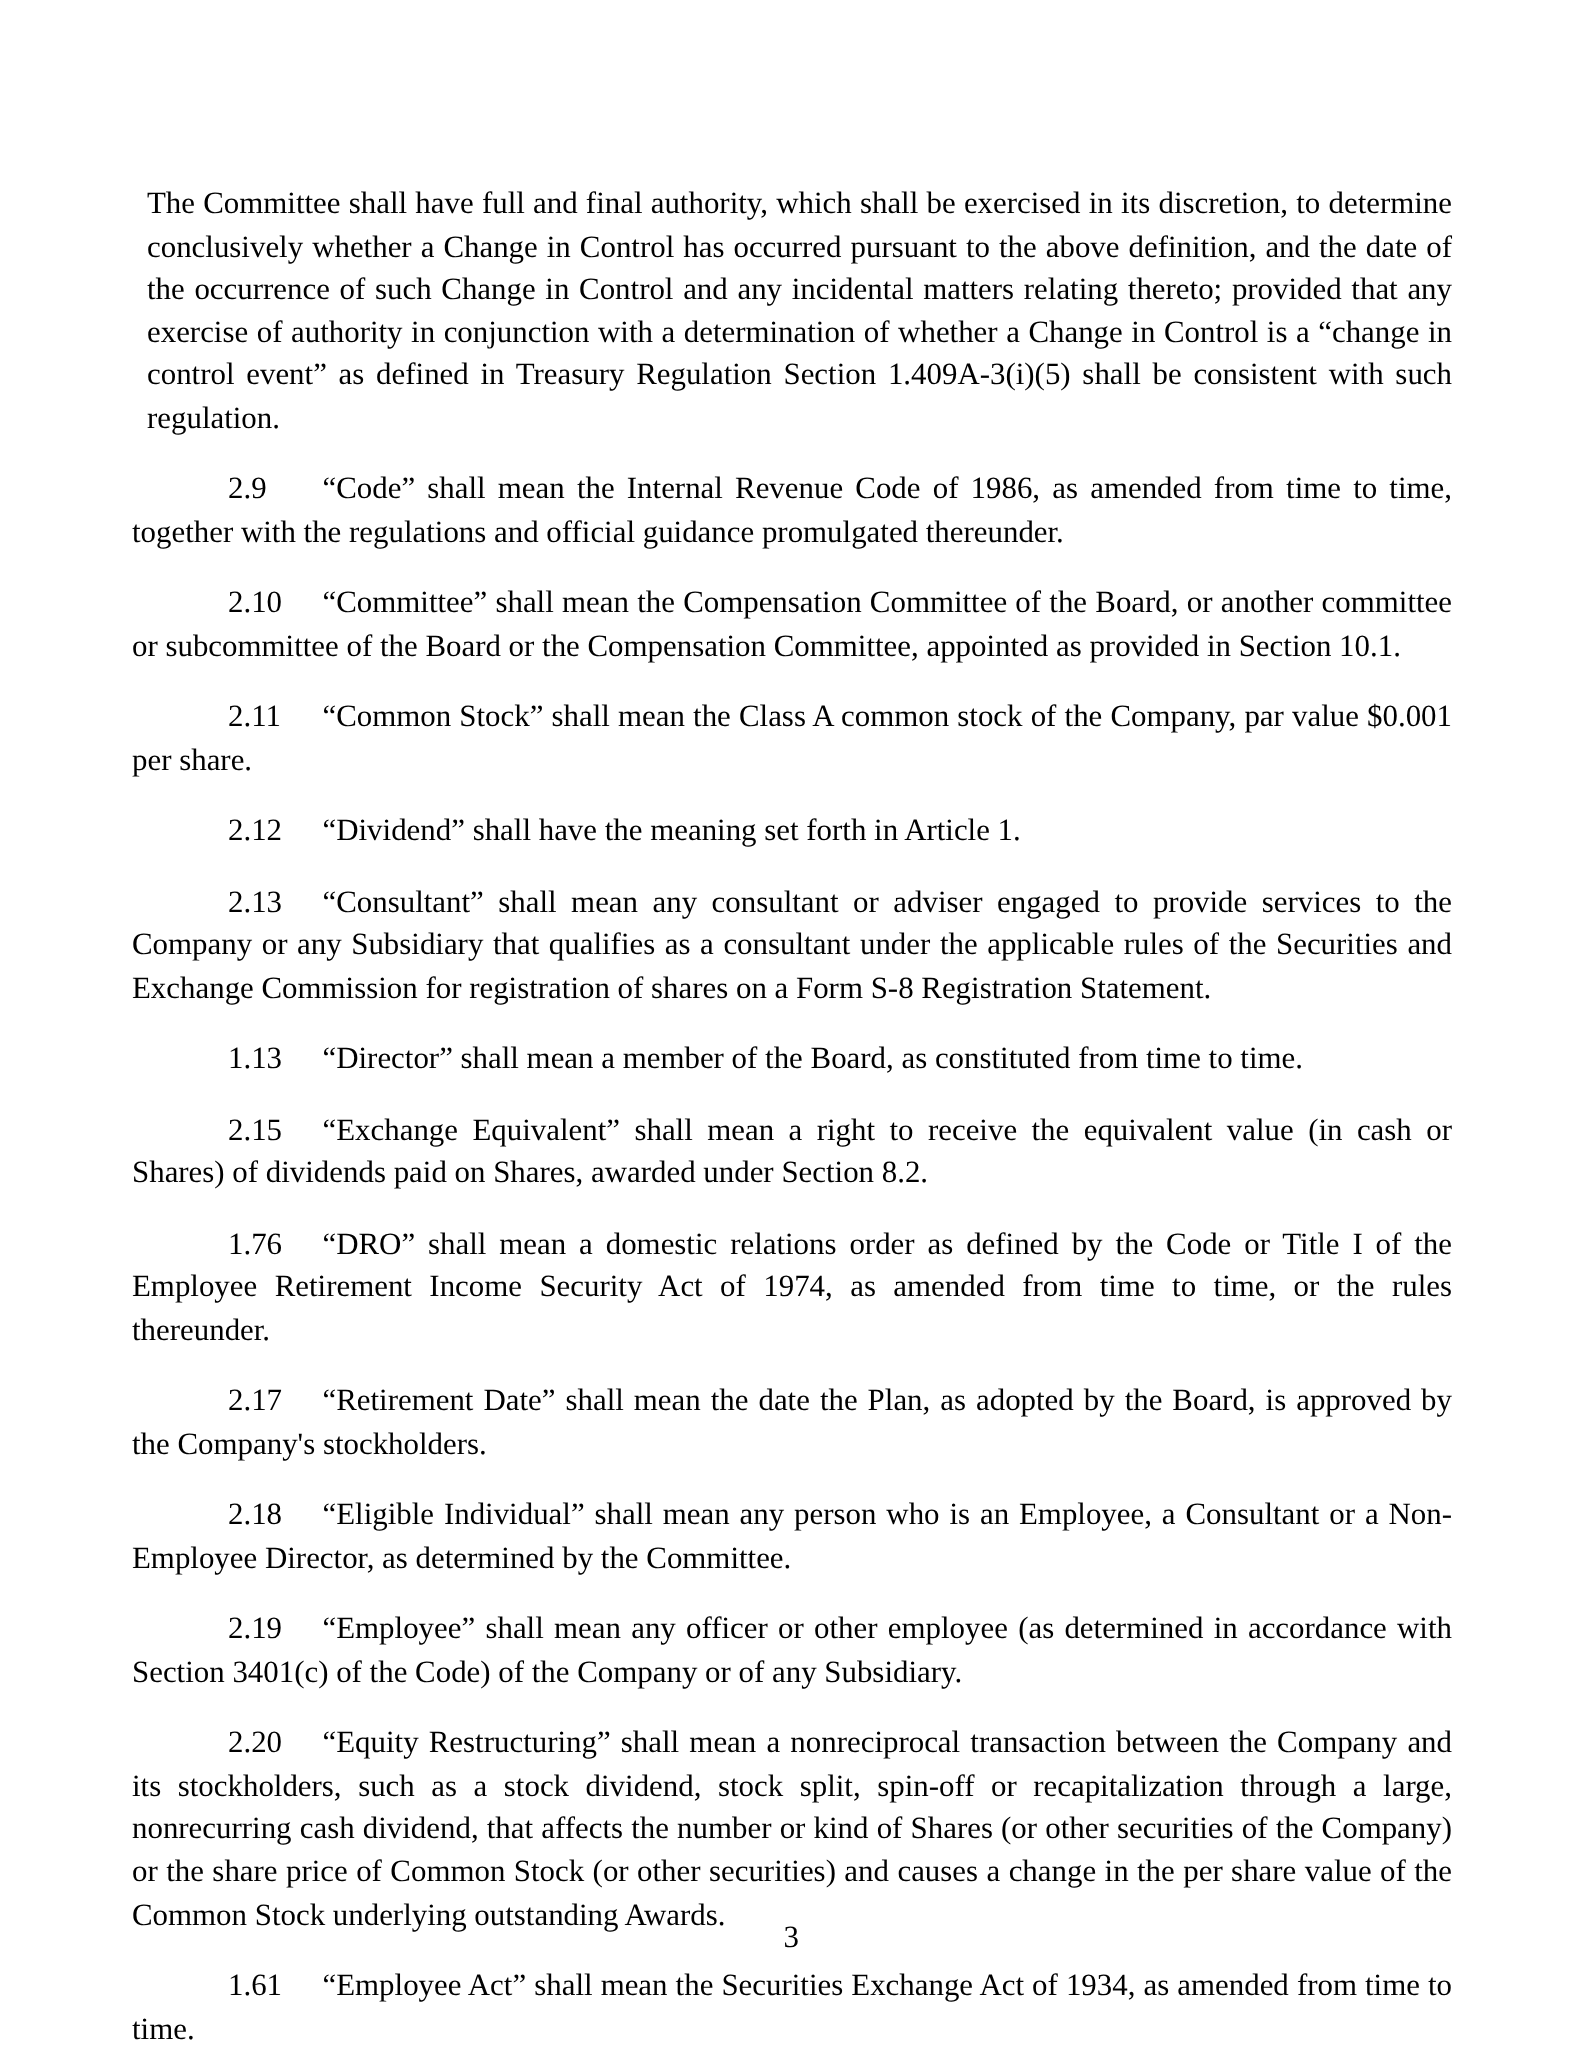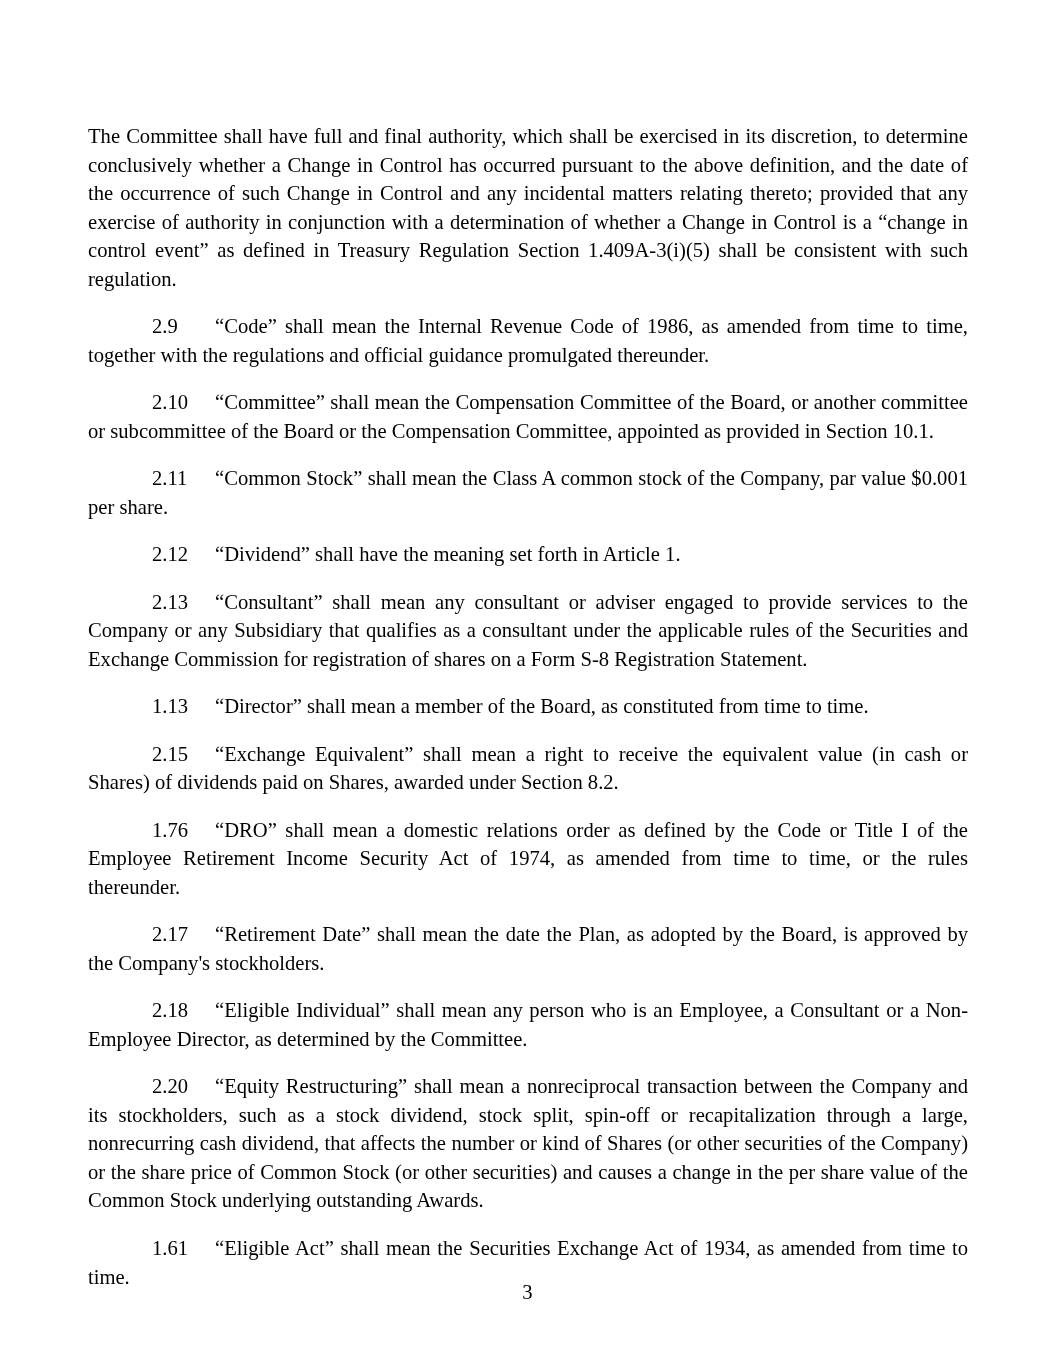--- a/index.html
+++ b/index.html
@@ -35,20 +35,21 @@
     line-height: 1.385;
     text-align: justify;
     text-justify: inter-word;
     hyphens: none;
   }
   p.para:last-child { margin-bottom: 0; }
 
   
   p.body-flush {
     text-indent: 0;
+    margin-left: 10px;
   }
 
   
   p.numbered .num {
     display: inline-block;
     width: 63px;
     text-indent: 0;
   }
   p.numbered {
     text-indent: 64px;
@@ -92,23 +93,24 @@
     <p class="para numbered"><span class="num">1.13</span><span class="runin">“</span><span class="term">Director</span><span>”</span><span> shall mean a member of the Board, as constituted from time to time.</span></p>
 
     <p class="para numbered"><span class="num">2.15</span><span class="runin">“</span><span class="term">Exchange Equivalent</span><span>”</span><span> shall mean a right to receive the equivalent value (in cash or Shares) of dividends paid on Shares, awarded under Section 8.2.</span></p>
 
     <p class="para numbered"><span class="num">1.76</span><span class="runin">“</span><span class="term">DRO</span><span>”</span><span> shall mean a domestic relations order as defined by the Code or Title I of the Employee Retirement Income Security Act of 1974, as amended from time to time, or the rules thereunder.</span></p>
 
     <p class="para numbered"><span class="num">2.17</span><span class="runin">“</span><span class="term">Retirement Date</span><span>”</span><span> shall mean the date the Plan, as adopted by the Board, is approved by the Company's stockholders.</span></p>
 
     <p class="para numbered"><span class="num">2.18</span><span class="runin">“</span><span class="term">Eligible Individual</span><span>”</span><span> shall mean any person who is an Employee, a Consultant or a Non-Employee Director, as determined by the Committee.</span></p>
 
+    <p class="para numbered"><span class="num">2.19</span><span class="runin">“</span><span class="term">Employee</span><span>”</span><span> shall mean any officer or other employee (as determined in accordance with Section 3401(c) of the Code) of the Company or of any Subsidiary.</span></p>
 
     <p class="para numbered"><span class="num">2.20</span><span class="runin">“</span><span class="term">Equity Restructuring</span><span>”</span><span> shall mean a nonreciprocal transaction between the Company and its stockholders, such as a stock dividend, stock split, spin-off or recapitalization through a large, nonrecurring cash dividend, that affects the number or kind of Shares (or other securities of the Company) or the share price of Common Stock (or other securities) and causes a change in the per share value of the Common Stock underlying outstanding Awards.</span></p>
 
-    <p class="para numbered"><span class="num">1.61</span><span class="runin">“</span><span class="term">Eligible Act</span><span>”</span><span> shall mean the Securities Exchange Act of 1934, as amended from time to time.</span></p>
+    <p class="para numbered"><span class="num">1.61</span><span class="runin">“</span><span class="term">Employee Act</span><span>”</span><span> shall mean the Securities Exchange Act of 1934, as amended from time to time.</span></p>
 
   </div>
 
   <div class="footer">
     <span>3</span>
   </div>
 </div>
 
 </body></html>

